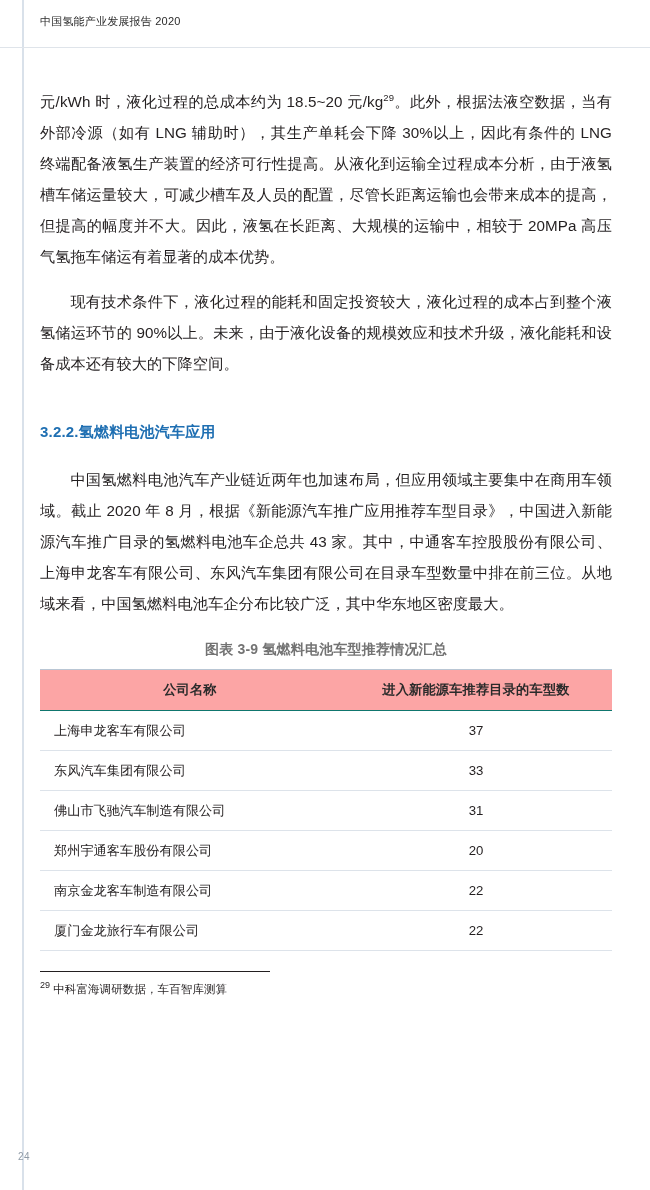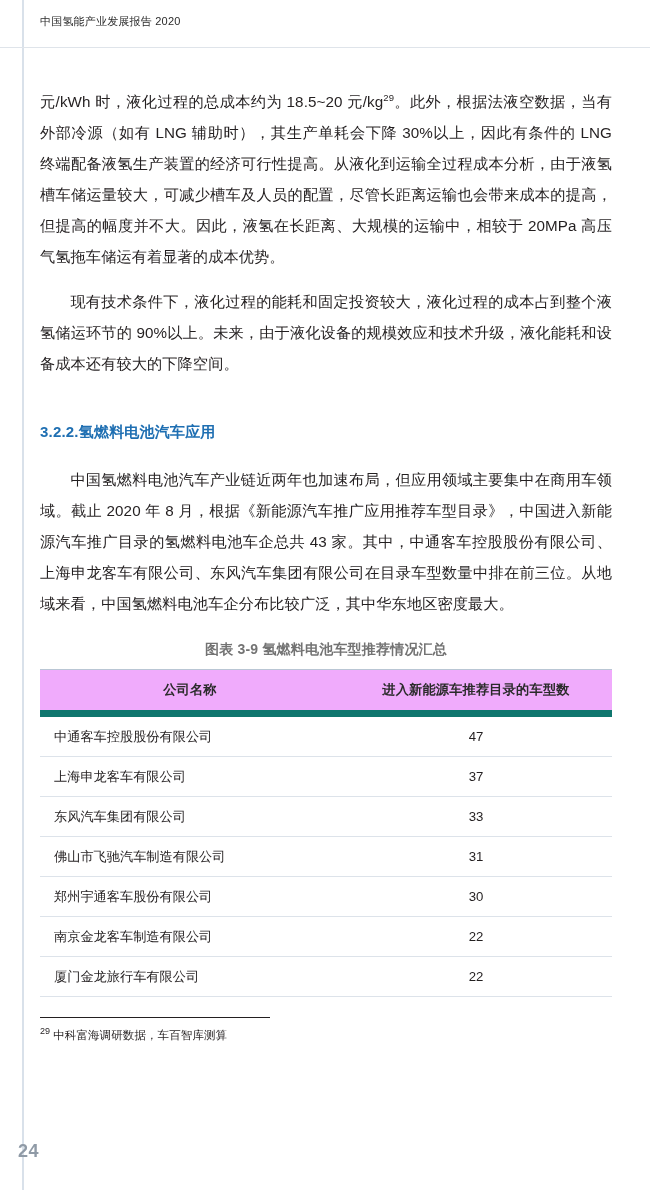--- a/index.html
+++ b/index.html
@@ -90,26 +90,26 @@
     margin: 0 0 10px 0;
     letter-spacing: 0.2px;
   }
   
   table.data-table {
     width: 572px;
     border-collapse: collapse;
     font-size: 13.2px;
   }
   table.data-table thead th {
-    background: #f0abfc;
+    background: #fca5a5;
     color: #2b2b2b;
     font-weight: bold;
     height: 38px;
     border-top: 1px solid #b9c6d4;
-    border-bottom: 7px solid #0f766e;
+    border-bottom: 1px solid #0f766e;
     text-align: center;
     letter-spacing: 0.2px;
   }
   table.data-table tbody td {
     height: 37px;
     border-bottom: 1px solid #dde3ea;
     color: #231f20;
   }
   table.data-table tbody td.name-col {
     padding-left: 14px;
@@ -136,24 +136,23 @@
     font-size: 9px;
     vertical-align: super;
     line-height: 0;
     margin-right: 3px;
   }
   
   .page-number {
     position: absolute;
     left: 18px;
     bottom: 28px;
-    font-size: 18px;
+    font-size: 10px;
     color: #8f9aa6;
     letter-spacing: 0.4px;
-    font-weight: bold;
   }
 </style>
 </head>
 <body>
 
 <div class="page">
 
   <div class="left-rule"></div>
 
   <div class="header">
@@ -183,38 +182,34 @@
 
     <table class="data-table">
       <thead>
         <tr>
           <th class="name-col">公司名称</th>
           <th class="value-col">进入新能源车推荐目录的车型数</th>
         </tr>
       </thead>
       <tbody>
         <tr>
-          <td class="name-col">中通客车控股股份有限公司</td>
-          <td class="value-col">47</td>
-        </tr>
-        <tr>
           <td class="name-col">上海申龙客车有限公司</td>
           <td class="value-col">37</td>
         </tr>
         <tr>
           <td class="name-col">东风汽车集团有限公司</td>
           <td class="value-col">33</td>
         </tr>
         <tr>
           <td class="name-col">佛山市飞驰汽车制造有限公司</td>
           <td class="value-col">31</td>
         </tr>
         <tr>
           <td class="name-col">郑州宇通客车股份有限公司</td>
-          <td class="value-col">30</td>
+          <td class="value-col">20</td>
         </tr>
         <tr>
           <td class="name-col">南京金龙客车制造有限公司</td>
           <td class="value-col">22</td>
         </tr>
         <tr>
           <td class="name-col">厦门金龙旅行车有限公司</td>
           <td class="value-col">22</td>
         </tr>
       </tbody>

